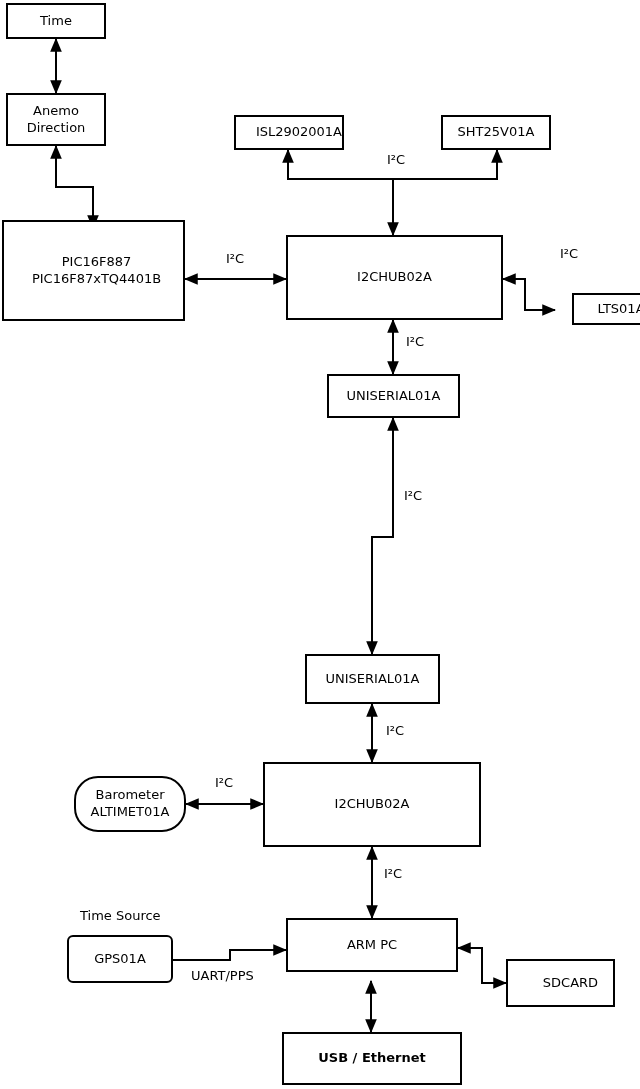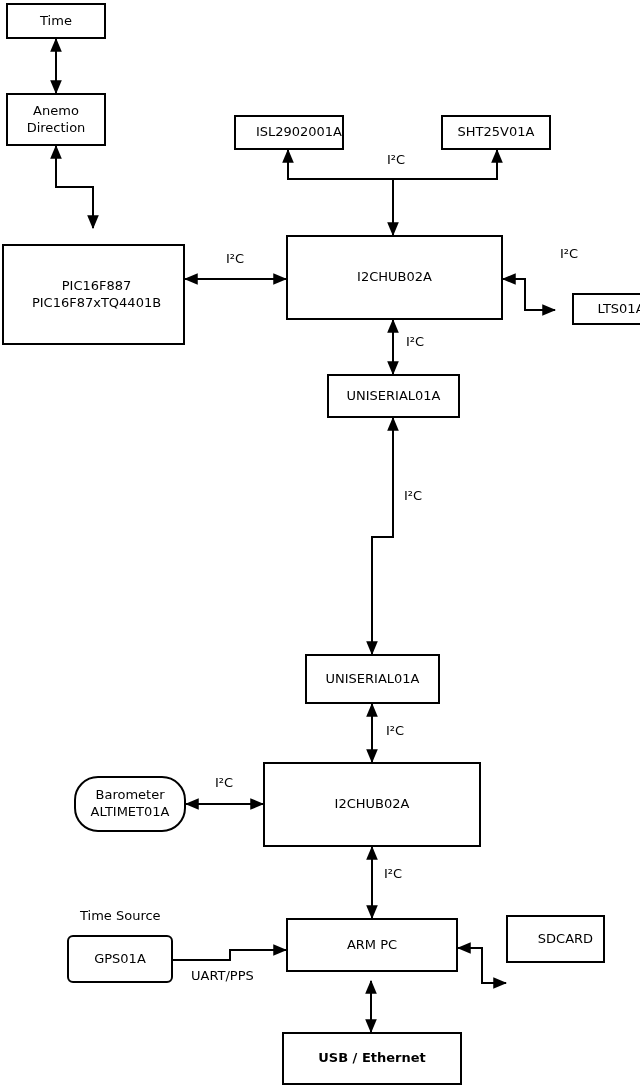--- a/index.html
+++ b/index.html
@@ -52,34 +52,34 @@
       <polyline class="edge" points="372,704 372,762" stroke="#000000" marker-end="url(#arrowEnd)" marker-start="url(#arrowStart)"></polyline>
       <polyline class="edge" points="186,804 263,804" stroke="#000000" marker-end="url(#arrowEnd)" marker-start="url(#arrowStart)"></polyline>
       <polyline class="edge" points="372,847 372,918" stroke="#000000" marker-end="url(#arrowEnd)" marker-start="url(#arrowStart)"></polyline>
       <polyline class="edge" points="173,960 230,960 230,950 286,950" stroke="#000000" marker-end="url(#arrowEnd)"></polyline>
       <polyline class="edge" points="458,948 482,948 482,983 506,983" stroke="#000000" marker-end="url(#arrowEnd)" marker-start="url(#arrowStart)"></polyline>
       <polyline class="edge" points="371,981 371,1032" stroke="#000000" marker-end="url(#arrowEnd)" marker-start="url(#arrowStart)"></polyline>
     </svg>
     <div class="node" style="left: 6px; top: 3px; width: 100px; height: 36px;"><span>Time</span></div>
     <div class="node" style="left: 6px; top: 93px; width: 100px; height: 53px;"><span>Anemo
 Direction</span></div>
-    <div class="node" style="left: 2px; top: 244px; width: 183px; height: 101px; padding-left: 6px;"><span>PIC16F887
+    <div class="node" style="left: 2px; top: 220px; width: 183px; height: 101px; padding-left: 6px;"><span>PIC16F887
 PIC16F87xTQ4401B</span></div>
     <div class="node" style="left: 234px; top: 115px; width: 110px; height: 35px; justify-content: flex-end;"><span>ISL2902001A</span></div>
     <div class="node" style="left: 441px; top: 115px; width: 110px; height: 35px;"><span>SHT25V01A</span></div>
     <div class="node" style="left: 286px; top: 235px; width: 217px; height: 85px;"><span>I2CHUB02A</span></div>
     <div class="node" style="left: 555px; top: 293px; width: 98px; height: 32px; margin-left: 17px;"><span>LTS01A</span></div>
     <div class="node" style="left: 327px; top: 374px; width: 133px; height: 44px;"><span>UNISERIAL01A</span></div>
     <div class="node" style="left: 305px; top: 654px; width: 135px; height: 50px;"><span>UNISERIAL01A</span></div>
     <div class="node" style="left: 263px; top: 762px; width: 218px; height: 85px;"><span>I2CHUB02A</span></div>
     <div class="node" style="left: 74px; top: 776px; width: 112px; height: 56px; border-radius: 24px;"><span>Barometer
 ALTIMET01A</span></div>
     <div class="node" style="left: 67px; top: 935px; width: 106px; height: 48px; border-radius: 6px;"><span>GPS01A</span></div>
     <div class="node" style="left: 286px; top: 918px; width: 172px; height: 54px;"><span>ARM PC</span></div>
-    <div class="node" style="left: 506px; top: 915px; width: 99px; height: 48px; padding-left: 20px;"><span>SDCARD</span></div>
+    <div class="node" style="left: 506px; top: 959px; width: 109px; height: 48px; padding-left: 20px;"><span>SDCARD</span></div>
     <div class="node" style="left: 282px; top: 1032px; width: 180px; height: 53px; font-weight: bold;"><span>USB / Ethernet</span></div>
     <div class="edge-label" style="left: 226px; top: 251px;">I²C</div>
     <div class="edge-label" style="left: 387px; top: 152px;">I²C</div>
     <div class="edge-label" style="left: 560px; top: 246px;">I²C</div>
     <div class="edge-label" style="left: 406px; top: 334px;">I²C</div>
     <div class="edge-label" style="left: 404px; top: 488px;">I²C</div>
     <div class="edge-label" style="left: 386px; top: 723px;">I²C</div>
     <div class="edge-label" style="left: 215px; top: 775px;">I²C</div>
     <div class="edge-label" style="left: 384px; top: 866px;">I²C</div>
     <div class="edge-label" style="left: 191px; top: 968px;">UART/PPS</div>

